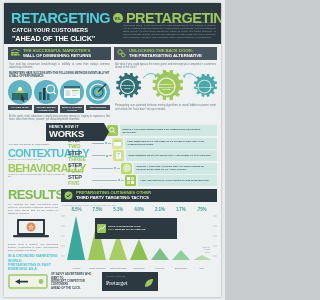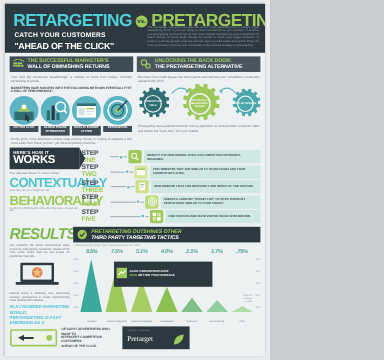--- a/index.html
+++ b/index.html
@@ -46,21 +46,21 @@
   
   .gears{display:flex;justify-content:space-between;align-items:center;margin-top:3px;height:30px;
          position:relative;}
   .gear{position:relative;display:flex;align-items:center;justify-content:center;}
   .gear-lab{position:absolute;color:#fff;font-size:2.2px;font-weight:bold;text-align:center;
             width:18px;line-height:2.5px;}
 
   
   .hiw{display:flex;padding:2px 4px 0 4px;gap:2px;}
   .hiw-left{width:58px;}
-  .ribbon{background:#2d3940;color:#fff;padding:2px 3px 3px 3px;position:relative;width:52px;}
+  .ribbon{background:#2d3940;color:#fff;padding:2px 3px 3px 3px;position:relative;width:52px;margin-left:38px;}
   .ribbon .r1{font-size:3.6px;font-weight:bold;letter-spacing:.2px;}
   .ribbon .r2{font-size:9.5px;font-weight:bold;letter-spacing:-.3px;line-height:9px;}
   .ribbon:after{content:"";position:absolute;right:-5px;top:0;border-top:9px solid transparent;
                 border-bottom:9px solid transparent;border-left:5px solid #2d3940;}
   .hiw-note{color:#6b7a83;font-size:2.4px;margin:1.5px 0 2px 0;line-height:3px;}
   .bigword{font-size:11px;font-weight:bold;color:#4fc3cf;letter-spacing:-.6px;line-height:10px;}
   .bigword.g{color:#9ec95a;}
   .smallnote{color:#7e8c94;font-size:2.2px;line-height:2.7px;margin:0 0 2px 0;}
 
   .steps{flex:1;padding-top:2px;}
@@ -68,21 +68,21 @@
   .step-lab{font-size:5.6px;font-weight:bold;color:#3d4c55;width:23px;letter-spacing:-.2px;}
   .step-lab em{font-style:normal;color:#9ec95a;}
   .step-line{height:1px;background:#a9b6bc;flex:0 0 auto;margin:0 1px;}
   .dot{width:2px;height:2px;border-radius:50%;background:#5cb3c4;flex:0 0 2px;}
   .step-ic{width:11px;height:11px;border-radius:1.5px;display:flex;align-items:center;justify-content:center;
            flex:0 0 11px;margin-right:2px;}
   .step-txt{flex:1;background:#cfe8e4;color:#3d4c55;font-size:2.4px;font-weight:bold;
             padding:2px 2.5px;line-height:3px;min-height:7px;display:flex;align-items:center;}
 
   
-  .res{display:flex;padding:2px 4px 0 4px;gap:3px;font-style:italic;}
+  .res{display:flex;padding:2px 4px 0 4px;gap:3px;}
   .res-left{width:50px;}
   .res-title{font-size:13px;font-weight:bold;color:#7fb84f;letter-spacing:-.6px;line-height:12px;}
   .res-p{color:#6b7a83;font-size:2.4px;line-height:3px;margin-top:2px;text-align:justify;}
   .laptop{margin:3px 0;width:46px;height:22px;position:relative;}
   .crowd{color:#4fc3cf;font-size:3.6px;font-weight:bold;line-height:4.2px;margin-top:2px;}
 
   .res-right{flex:1;}
   .res-bar{background:#2d3940;height:13px;display:flex;align-items:center;padding:0 3px;gap:3px;}
   .chart-note{color:#8d9ba3;font-size:2.2px;margin:1.5px 0 0 1px;}
   .chart{position:relative;height:62px;margin-top:1px;}

